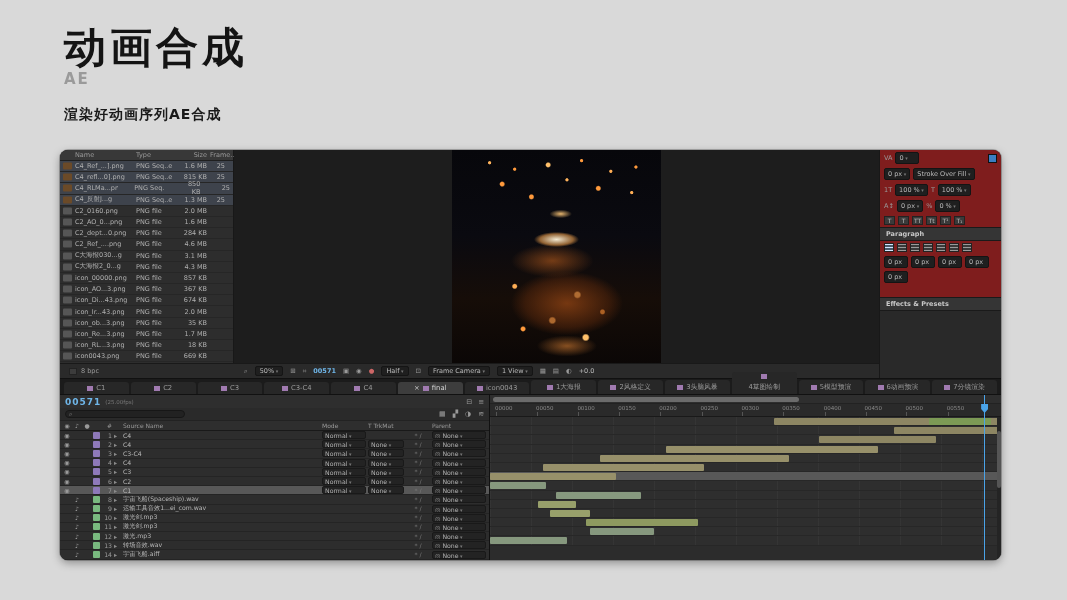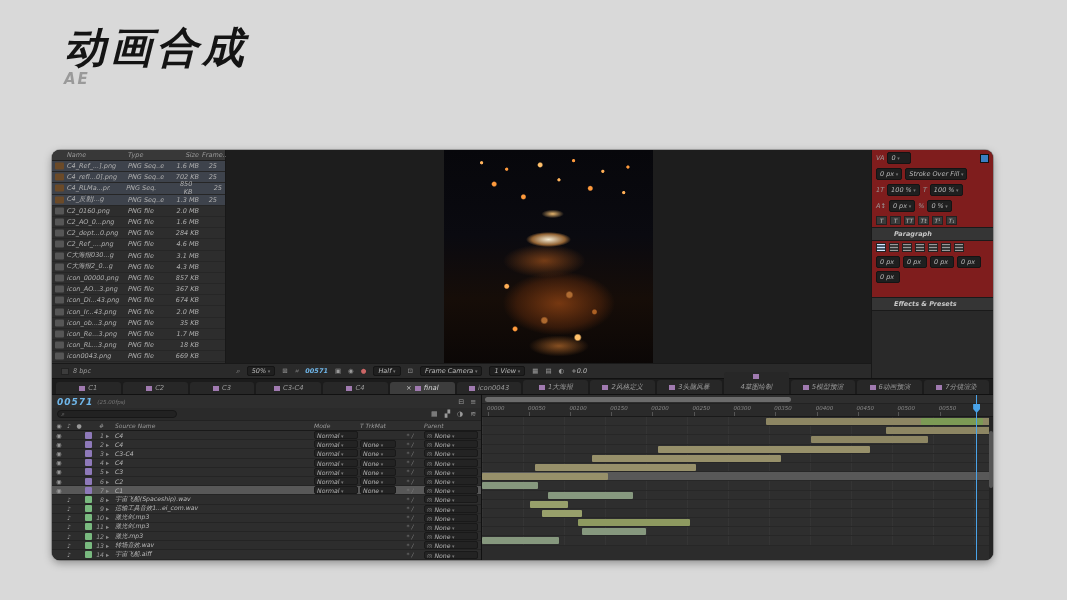--- a/index.html
+++ b/index.html
@@ -1,27 +1,27 @@
 <!DOCTYPE html>
 <html><head>
 <meta charset="utf-8">
 <style>
   * { margin:0; padding:0; box-sizing:border-box; }
   html,body { width:1067px; height:600px; }
   body { background:#d9d9d9; font-family:"DejaVu Sans","Liberation Sans",sans-serif; overflow:hidden; }
-  .slide { position:relative; width:1067px; height:472px;font-style:italic; }
+  .slide { position:relative; width:1067px; height:472px; }
 
   
   .titles { position:absolute; left:64px; top:26px; }
   .title { font-size:42px; font-weight:bold; color:#141414; letter-spacing:4px; line-height:1.05; }
   .subtitle { font-size:15px; font-weight:bold; color:#9a9a9a; margin-top:0; letter-spacing:2px; }
   .desc { font-size:14px; font-weight:bold; color:#1a1a1a; margin-top:18px; letter-spacing:1px; }
 
   
-  .ae { position:absolute; left:52px; top:150px; width:941px; height:410px; background:#232323;
+  .ae { position:absolute; left:60px; top:150px; width:941px; height:410px; background:#232323;
         border-radius:8px; overflow:hidden; box-shadow:0 3px 8px rgba(0,0,0,.35), 0 0 0 1px #a8a8a8;
         font-size:7px; color:#b5b5b5; }
   .top { display:flex; height:228px; }
   .left-center { flex:1; display:flex; flex-direction:column; min-width:0; }
   .content-row { display:flex; flex:1; min-height:0; }
 
   
   .project { width:174px; background:#2d2d2d; border-right:1px solid #181818; display:flex; flex-direction:column; }
   .pp-head { display:flex; height:11px; background:#383838; border-bottom:1px solid #1f1f1f; color:#9a9a9a; align-items:center; font-size:6.5px; }
   .pp-rows { flex:1; overflow:hidden; }
@@ -72,21 +72,21 @@
   .vt-select::after { content:" ▾"; color:#777; font-size:5px; }
   .vt-frame { color:#6fb6e9; font-weight:bold; }
   .vt-exposure { color:#bbb; }
 
   
   .rpanel { width:122px; background:#7f1d1d; border-left:1px solid #181818; display:flex; flex-direction:column; font-size:6.5px; }
   .rp-row { display:flex; align-items:center; gap:3px; padding:2px 4px; color:#9a9a9a; }
   .rp-field { background:#1f1f1f; border:1px solid #141414; padding:1px 3px; border-radius:2px; color:#bbb; min-width:24px; white-space:nowrap; }
   .rp-field.sel::after { content:" ▾"; color:#777; font-size:5px; }
   .swatch { width:9px; height:9px; border:1px solid #111; display:inline-block; margin-left:auto; }
-  .rp-section { background:#353535; color:#c8c8c8; padding:2px 22px; border-top:1px solid #1a1a1a; border-bottom:1px solid #1a1a1a; font-weight:bold; }
+  .rp-section { background:#353535; color:#c8c8c8; padding:2px 6px; border-top:1px solid #1a1a1a; border-bottom:1px solid #1a1a1a; font-weight:bold; }
   .style-btn { width:11px; height:9px; background:#3a3a3a; border:1px solid #222; color:#bbb; display:flex; align-items:center; justify-content:center; font-size:6px; }
   .al { width:10px; height:9px; border:1px solid #222; background:repeating-linear-gradient(180deg,#9a9a9a 0 1px,transparent 1px 3px) #3a3a3a; }
   .al.active { background:repeating-linear-gradient(180deg,#cfe6ff 0 1px,transparent 1px 3px) #4a5a6a; }
   .indents { display:flex; flex-wrap:wrap; gap:3px; padding:2px 4px; }
   .fx-body { flex:1; background:#292929; }
   .rp-spacer { height:12px; }
 
   
   .tabs { height:16px; background:#1b1b1b; display:flex; align-items:flex-end; gap:2px; padding:2px 4px 0; border-top:1px solid #111; }
   .tab { flex:1; display:flex; align-items:center; justify-content:center; gap:3px; padding:2px 4px;
@@ -142,20 +142,21 @@
   .tl-scroll-thumb { position:absolute; top:10%; height:40%; width:100%; background:#555; border-radius:2px; }
 </style>
 </head>
 <body>
 
 <div class="slide">
 
   <div class="titles">
     <div class="title">动画合成</div>
     <div class="subtitle">AE</div>
+    <div class="desc">渲染好动画序列AE合成</div>
   </div>
 
   <div class="ae">
 
     <div class="top">
       <div class="left-center">
         <div class="content-row">
 
           <div class="project">
             <div class="pp-head">
@@ -175,21 +176,21 @@
                   <span class="f-size">1.6 MB</span>
                   <span class="f-frames">25</span>
                 </div>
 
                 <div class="pp-row" style="background: rgb(62, 67, 76);">
                   <span class="f-name">
                     <i class="thumb" style="background: rgb(107, 74, 40);"></i>
                     <span>C4_refl...0].png</span>
                   </span>
                   <span class="f-type">PNG Seq..e</span>
-                  <span class="f-size">702 KB</span>
+                  <span class="f-size">815 KB</span>
                   <span class="f-frames">25</span>
                 </div>
 
                 <div class="pp-row" style="background: rgb(62, 67, 76); gap: 16px;">
                   <span class="f-name">
                     <i class="thumb" style="background: rgb(107, 74, 40);"></i>
                     <span>C4_RLMa...png</span>
                   </span>
                   <span class="f-type">PNG Seq..e</span>
                   <span class="f-size">850 KB</span>

